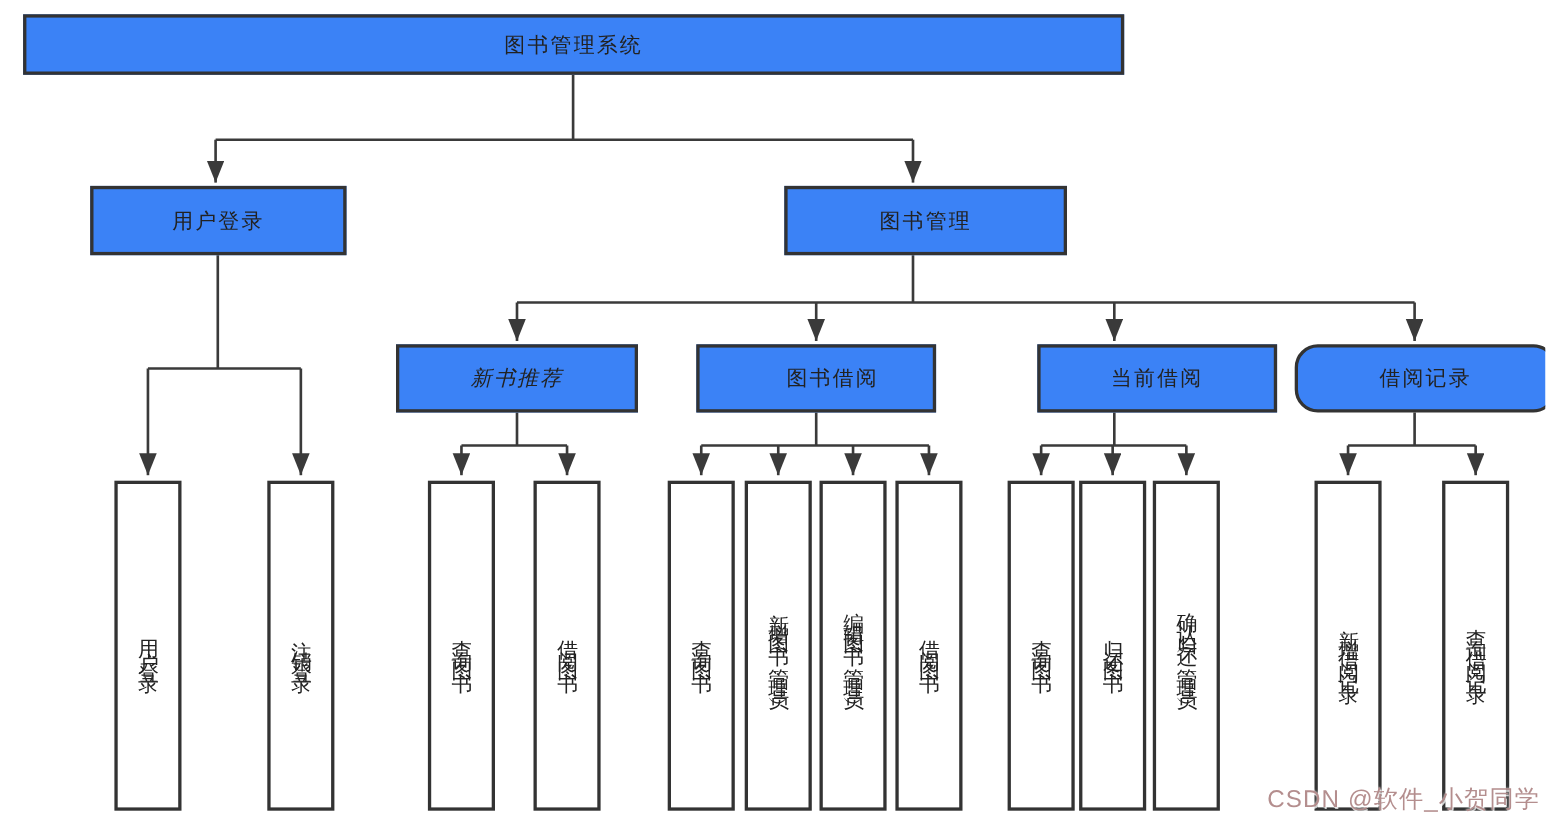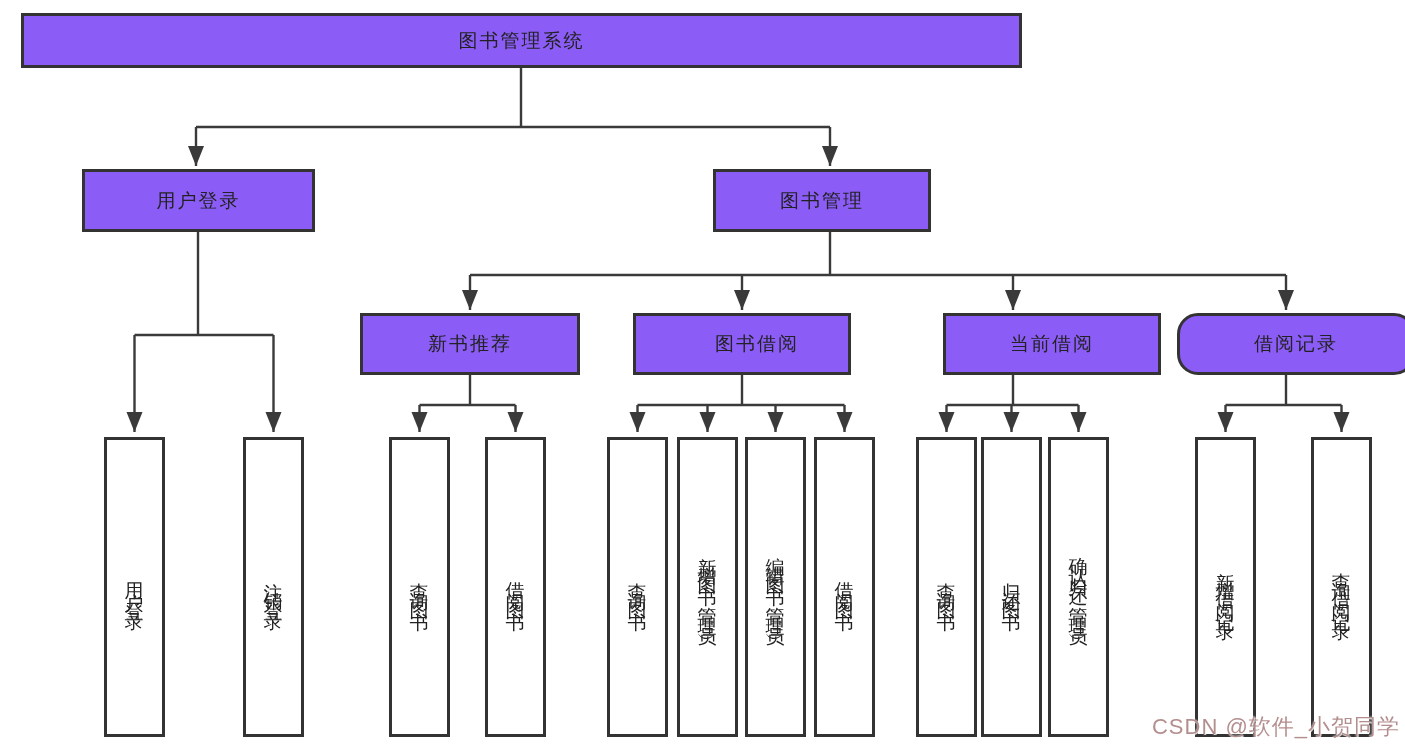--- a/index.html
+++ b/index.html
@@ -16,21 +16,21 @@
     background:#ffffff;
     overflow:hidden;
   }
   #wires{position:absolute;left:0;top:0;z-index:1;}
   #wires path{stroke:var(--line);stroke-width:2.4;fill:none;}
   #wires .ah{fill:var(--line);stroke:none;}
   .box{
     position:absolute;
     box-sizing:border-box;
     border:3px solid var(--border);
-    background:#8b5cf6;
+    background:#3b82f6;
     display:flex;align-items:center;justify-content:center;
     font-size:19px;letter-spacing:2px;color:var(--text);
     z-index:2;
   }
   .leaf{
     position:absolute;
     box-sizing:border-box;
     top:437px;height:300px;width:61px;
     border:3px solid var(--border);
     background:#ffffff;
@@ -41,23 +41,23 @@
     writing-mode:vertical-rl;
     text-orientation:mixed;
     font-size:19px;
     letter-spacing:10px;
     line-height:1;
     color:var(--text);
     white-space:nowrap;
   }
   #root-box{left:21px;top:13px;width:1001px;height:55px;}
   #l2-user{left:82px;top:169px;width:233px;height:63px;}
-  #l2-book{left:713px;top:169px;width:218px;height:63px;}
+  #l2-book{left:713px;top:169px;width:257px;height:63px;}
   .l3{top:313px;height:62px;}
-  #l3-newbook{left:360px;width:220px;}
+  #l3-newbook{left:360px;width:220px;font-style:italic;}
   #l3-borrow{left:633px;width:218px;padding-left:30px;}
   #l3-current{left:943px;width:218px;}
   #l3-record{left:1177px;width:238px;border-radius:21px;}
   #watermark{
     position:absolute;
     right:5px;bottom:5px;
     font-size:22px;
     letter-spacing:1px;
     color:var(--wm);
     text-shadow:0 0 2px #ffffff,1px 1px 0 rgba(255,255,255,0.75);

